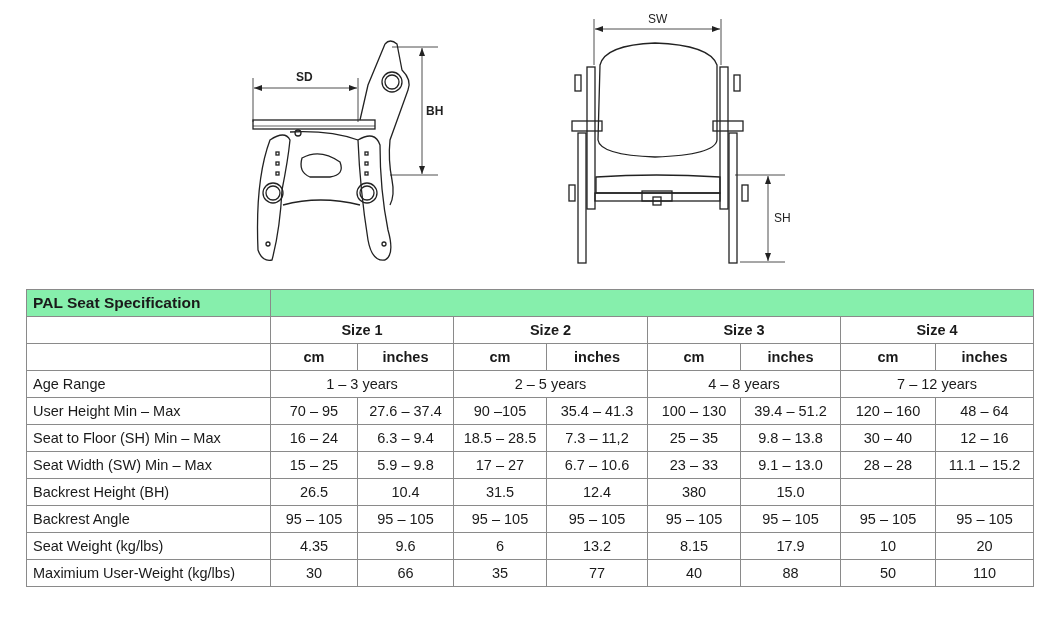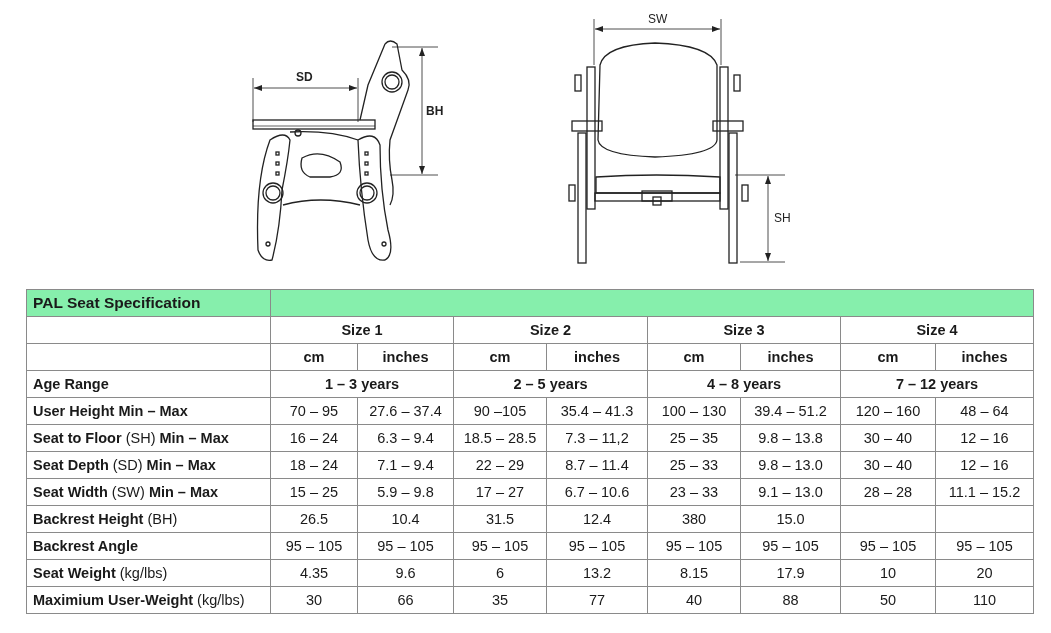--- a/index.html
+++ b/index.html
@@ -3,21 +3,21 @@
 <meta charset="utf-8">
 <style>
   html, body { margin: 0; padding: 0; background: #ffffff; }
   body { width: 1051px; height: 633px; position: relative; overflow: hidden; font-family: "Liberation Sans", "DejaVu Sans", sans-serif; color: #1a1a1a; }
   .drawing { position: absolute; }
   .drawing svg { display: block; }
   .dim-label { font-family: "Liberation Sans", sans-serif; font-size: 12px; fill: #222; }
   table.spec { position: absolute; left: 26px; top: 289px; border-collapse: collapse; table-layout: fixed; width: 1007px; }
   table.spec td { border: 1px solid #8a8a8a; height: 26px; padding: 0; font-size: 14.5px; text-align: center; white-space: nowrap; vertical-align: middle; }
   table.spec td.label { text-align: left; padding-left: 6px; }
-  .b { font-weight: bold; }
+  .b { font-weight: normal; }
   .n { font-weight: normal; }
   tr.title td { background: #86efac; font-size: 15.5px; height: 26px; }
   tr.title td.label { font-weight: bold; }
   td.hdr { font-weight: bold; }
 </style>
 </head>
 <body>
 
 <div class="drawing" style="left:240px; top:30px;font-weight:bold;">
   <svg width="220" height="240" viewBox="0 0 220 240" fill="none" stroke="#222" stroke-width="1.3">
@@ -165,31 +165,20 @@
     <td>16 – 24</td>
     <td>6.3 – 9.4</td>
     <td>18.5 – 28.5</td>
     <td>7.3 – 11,2</td>
     <td>25 – 35</td>
     <td>9.8 – 13.8</td>
     <td>30 – 40</td>
     <td>12 – 16</td>
   </tr>
   <tr>
-    <td class="label"><span class="b">Seat Depth</span><span class="n"> (SD) </span><span class="b">Min – Max</span></td>
-    <td>18 – 24</td>
-    <td>7.1 – 9.4</td>
-    <td>22 – 29</td>
-    <td>8.7 – 11.4</td>
-    <td>25 – 33</td>
-    <td>9.8 – 13.0</td>
-    <td>30 – 40</td>
-    <td>12 – 16</td>
-  </tr>
-  <tr>
     <td class="label"><span class="b">Seat Width</span><span class="n"> (SW) </span><span class="b">Min – Max</span></td>
     <td>15 – 25</td>
     <td>5.9 – 9.8</td>
     <td>17 – 27</td>
     <td>6.7 – 10.6</td>
     <td>23 – 33</td>
     <td>9.1 – 13.0</td>
     <td>28 – 28</td>
     <td>11.1 – 15.2</td>
   </tr>

